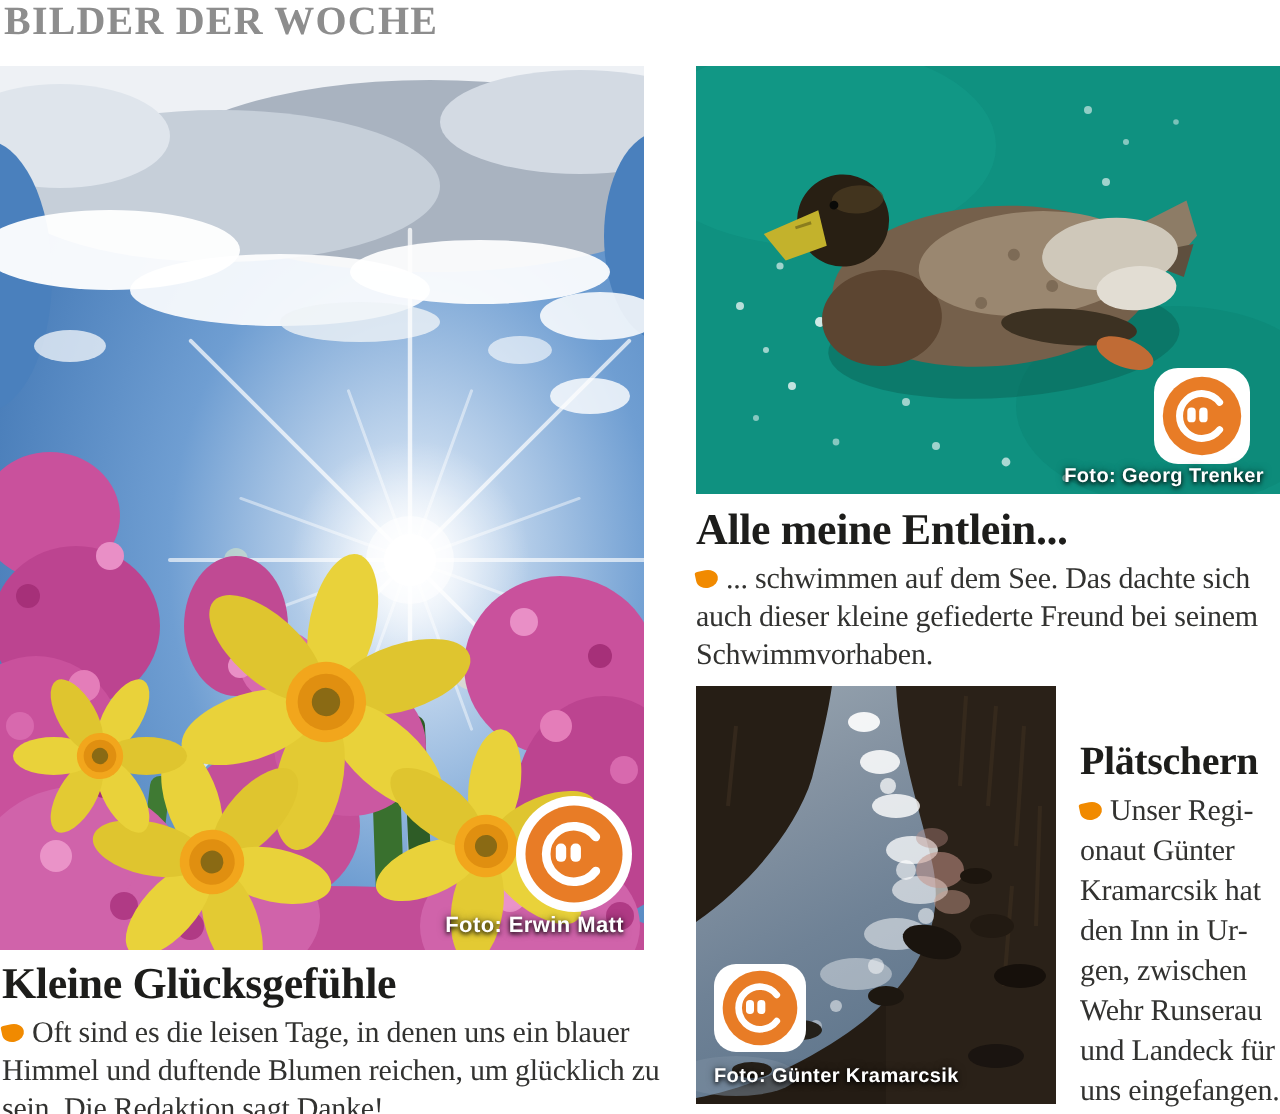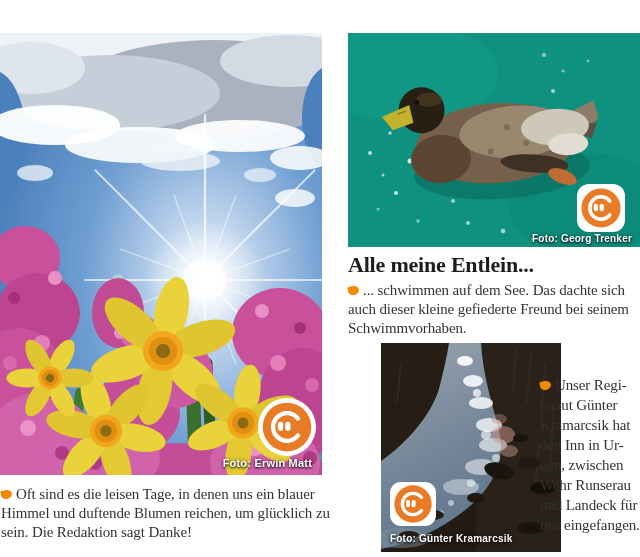--- a/index.html
+++ b/index.html
@@ -5,21 +5,21 @@
   html,body{margin:0;padding:0;background:#fff;}
   #page{position:relative;width:640px;height:557px;background:#fff;overflow:hidden;
         font-family:"Liberation Serif",serif;}
   .page-title{position:absolute;left:2px;top:0px;font-family:"Liberation Serif",serif;
         font-weight:bold;font-size:20px;letter-spacing:.6px;
         color:var(--header-gray,#8d8d8d);}
   .photo{position:absolute;overflow:hidden;}
   .photo svg{display:block;}
   .photo--flowers{left:0;top:33px;width:322px;height:442px;text-align:center;}
   .photo--duck{left:348px;top:33px;width:292px;height:214px;}
-  .photo--stream{left:348px;top:343px;width:180px;height:209px;margin-left:33px;}
+  .photo--stream{left:348px;top:343px;width:180px;height:209px;}
   .badge{position:absolute;background:#fff;display:flex;align-items:center;justify-content:center;}
   .badge svg{display:block;}
   .badge--flowers{right:6px;bottom:19px;width:58px;height:58px;border-radius:50%;}
   .badge--duck{right:15px;bottom:15px;width:48px;height:48px;border-radius:12px;}
   .badge--stream{left:9px;top:139px;width:46px;height:44px;border-radius:11px;}
   .credit{position:absolute;font-family:"Liberation Sans",sans-serif;font-weight:bold;color:#fff;
         text-shadow:0 1px 2px rgba(0,0,0,.9),0 0 4px rgba(0,0,0,.55);letter-spacing:.2px;white-space:nowrap;}
   .credit--flowers{right:10px;bottom:6px;font-size:11px;}
   .credit--duck{right:8px;bottom:3px;font-size:10px;margin-top:20px;}
   .credit--stream{left:9px;bottom:8px;font-size:10px;}
@@ -44,20 +44,21 @@
   <symbol id="regionaut-logo" viewBox="0 0 60 60">
     <circle cx="30" cy="30" r="28" style="fill:var(--accent-orange,#e87c26)"></circle>
     <path d="M42.6 20.2 A16 16 0 1 0 42.6 39.8" fill="none" stroke="#fff" stroke-width="5" stroke-linecap="round"></path>
     <rect x="19.5" y="24" width="6" height="10.5" rx="2.8" fill="#fff"></rect>
     <rect x="28" y="24" width="6" height="10.5" rx="2.8" fill="#fff"></rect>
   </symbol>
 </svg>
 
 <div id="page">
 
+  <div class="page-title">BILDER DER WOCHE</div>
 
   <div class="photo photo--flowers">
     <svg viewBox="0 0 322 442" width="322" height="442">
       <defs>
         <radialGradient id="fg-sky" cx="0.64" cy="0.56" r="0.9">
           <stop offset="0" stop-color="#ffffff"></stop>
           <stop offset="0.12" stop-color="#cadcf0"></stop>
           <stop offset="0.42" stop-color="#6f9ed2"></stop>
           <stop offset="0.8" stop-color="#4479b6"></stop>
           <stop offset="1" stop-color="#3d6fae"></stop>
@@ -282,25 +283,27 @@
     </svg>
     <div class="badge badge--stream">
       <svg viewBox="0 0 60 60" width="40" height="40">
           <use href="#regionaut-logo"></use>
         </svg>
     </div>
     <div class="credit credit--stream">Foto: Günter Kramarcsik</div>
   </div>
 
   <div class="story story--flowers">
+    <h3>Kleine Glücksgefühle</h3>
     <p><span class="bullet"></span><span>Oft sind es die leisen Tage, in denen uns ein blauer Himmel und duftende Blumen reichen, um glücklich zu sein. Die Redaktion sagt Danke!</span></p>
   </div>
 
   <div class="story story--duck">
     <h3>Alle meine Entlein...</h3>
     <p><span class="bullet"></span><span>... schwimmen auf dem See. Das dachte sich auch dieser kleine gefiederte Freund bei seinem Schwimmvorhaben.</span></p>
   </div>
 
   <div class="story story--stream">
+    <h3>Plätschern</h3>
     <p><span class="bullet"></span><span>Unser Regi­onaut Günter Kramarcsik hat den Inn in Ur­gen, zwischen Wehr Runserau und Landeck für uns einge­fangen.</span></p>
   </div>
 
 </div>
 
 </body></html>

